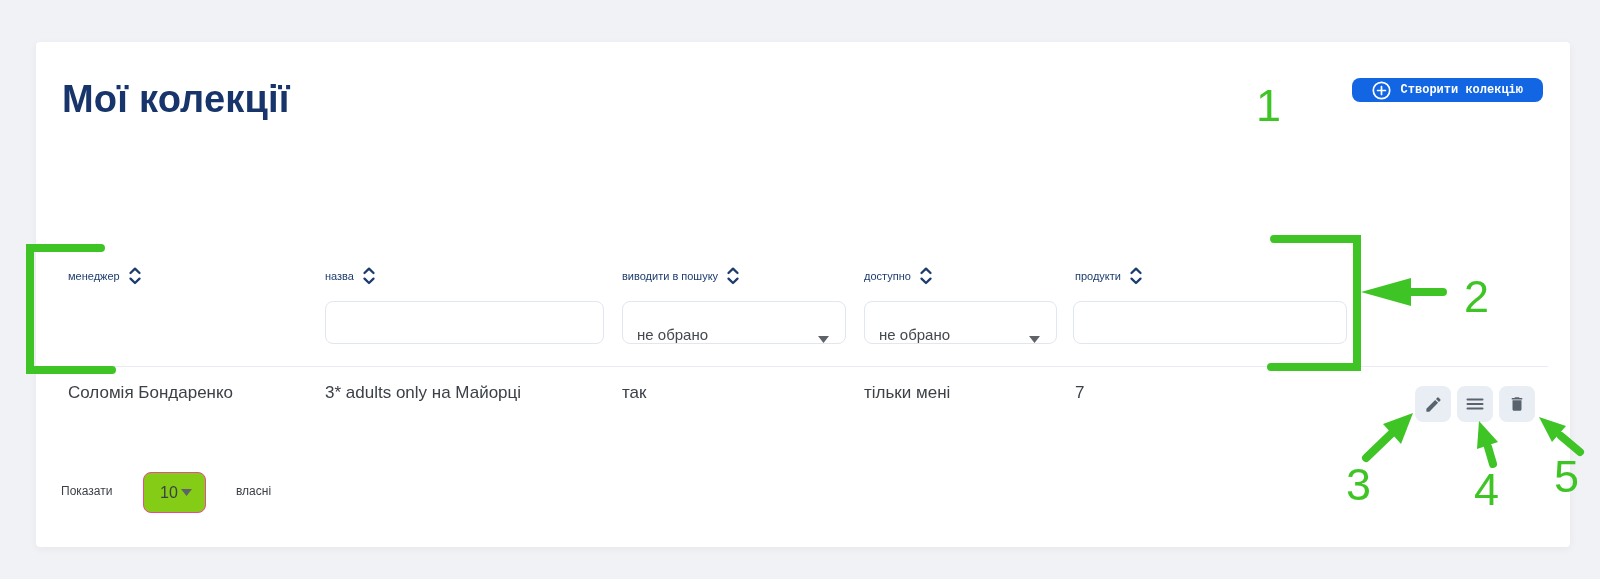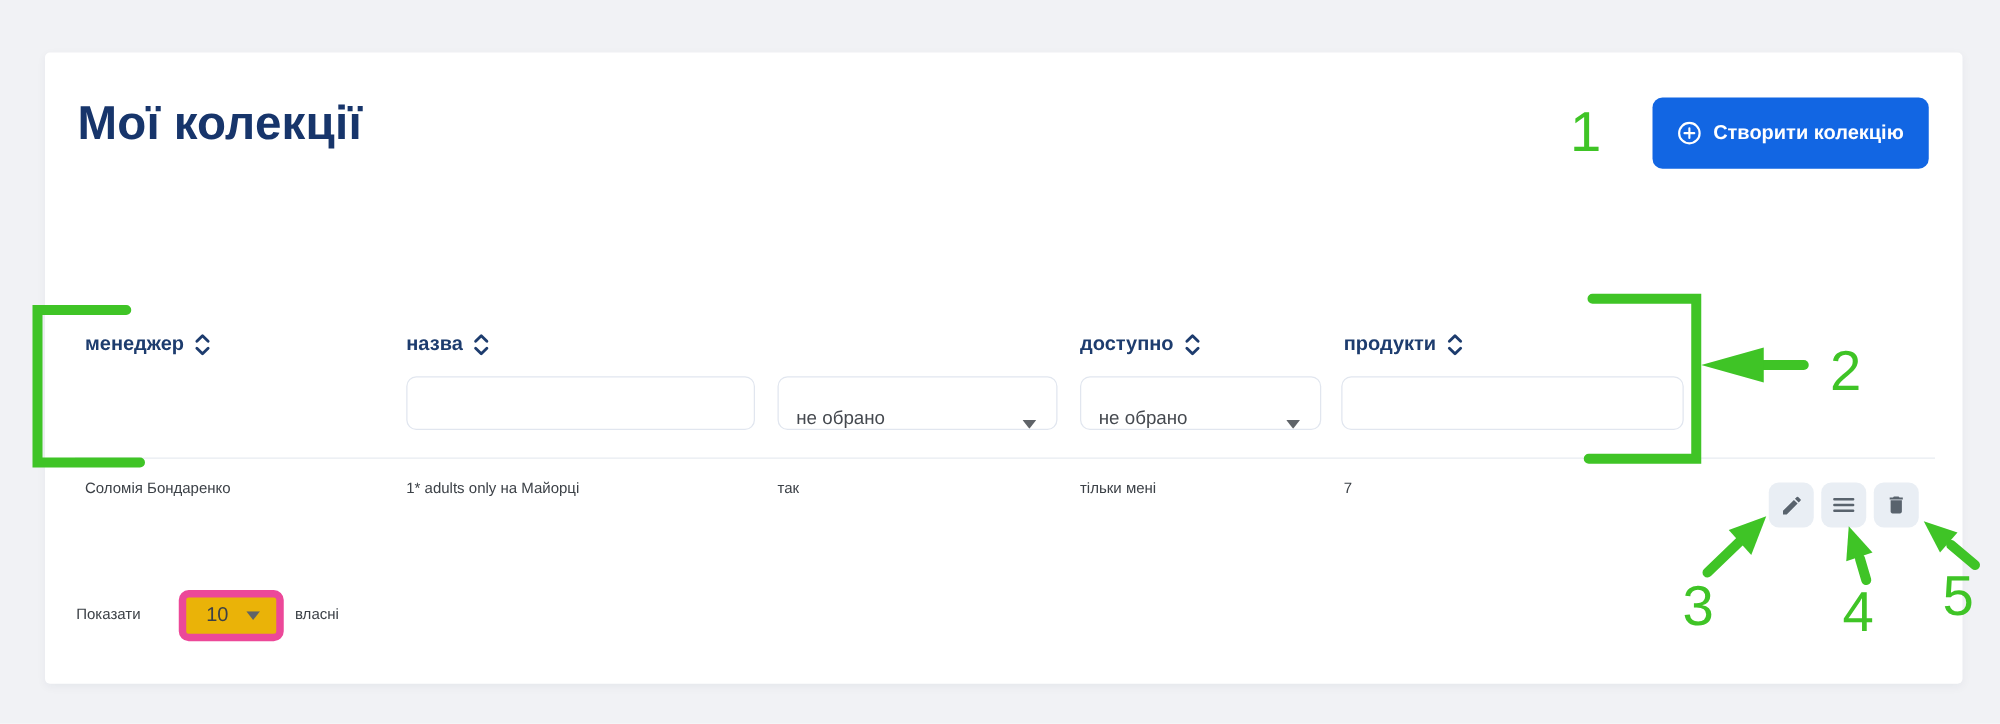--- a/index.html
+++ b/index.html
@@ -12,41 +12,41 @@
     background:#ffffff; border-radius:4px;
     box-shadow:0 2px 8px rgba(25,39,80,0.05);
   }
 
   .page-title {
     position:absolute; left:26px; top:36px;
     font-size:38px; font-weight:bold; color:#17356b; letter-spacing:0.2px;
   }
 
   .create-btn {
-    position:absolute; right:27px; top:36px; height:57px;
+    position:absolute; right:27px; top:36px; height:24px;
     display:flex; align-items:center; gap:10px; padding:0 20px;
     background:#1266e3; color:#ffffff; border:none; border-radius:8px;
-    font-family:Liberation Sans, sans-serif; font-size:16px; font-weight:bold;
+    font-family:Liberation Mono, monospace; font-size:12px; font-weight:bold;
     cursor:pointer;
   }
   .create-btn svg { display:block; }
 
   .desc {
     position:absolute; left:26px; top:134px; width:1436px;
     font-size:16.5px; color:#373c43; line-height:29px;
   }
 
   
   .col1 { left:32px; }  .col2 { left:289px; }  .col3 { left:586px; }
   .col4 { left:828px; } .col5 { left:1039px; }
 
   .th {
     position:absolute; top:222px; height:24px;
     display:flex; align-items:center; gap:8px;
-    font-size:16px; font-weight:bold; color:#1d3c6e; cursor:pointer;
+    font-size:11px; font-weight:normal; color:#1d3c6e; cursor:pointer;
   }
   .th svg { display:block; }
 
   .filter-input {
     position:absolute; top:259px; height:43px;
     border:1px solid #e1e6ef; border-radius:8px; background:#fff;
     font-family:"Liberation Sans", sans-serif; font-size:15px; color:#3f444a;
     padding:0 12px; outline:none;
   }
   .fi-name { width:279px; }
@@ -61,36 +61,36 @@
   .fs-search { width:224px; }
   .fs-available { width:193px; }
   .caret { display:flex; align-items:center; }
 
   .divider {
     position:absolute; left:24px; top:324px; width:1488px; height:1px;
     background:#e8ebf1;
   }
 
   .cell {
-    position:absolute; top:341px; font-size:12px; color:#3c4147;
+    position:absolute; top:341px; font-size:17px; color:#3c4147;
   }
 
   .action-btn {
     position:absolute; top:344px; width:36px; height:36px;
     background:#e9eef4; border:none; border-radius:8px; cursor:pointer;
     display:flex; align-items:center; justify-content:center;
   }
   .ab-edit { left:1379px; } .ab-details { left:1421px; } .ab-delete { left:1463px; }
 
   .footer-label { position:absolute; top:442px; font-size:12px; color:#3c4147; }
   .fl-show { left:25px; }
   .fl-records { left:200px; }
   .pagesize {
-    position:absolute; left:107px; top:430px; width:84px; height:41px;
-    border:6px solid #ec4899; border-radius:8px; background:#eab308;
+    position:absolute; left:107px; top:430px; width:63px; height:41px;
+    border:1px solid #ec4899; border-radius:8px; background:#84cc16;
     display:flex; align-items:center; justify-content:space-between;
     padding:0 13px 0 16px; font-size:16px; color:#3c4147; cursor:pointer;
   }
 
   .overlay {
     position:absolute; left:0; top:0; width:1600px; height:579px;
     pointer-events:none;
   }
   .overlay text {
     font-family:"Liberation Sans", sans-serif; font-size:45px; fill:#3fc426;
@@ -115,20 +115,27 @@
 
     <div class="th col1">
       <span>менеджер</span>
       <svg width="14" height="20" viewBox="0 0 14 20">
         <path d="M2.5 7 7 2.6 11.5 7" fill="none" stroke="#1d3c6e" stroke-width="2.3" stroke-linecap="round" stroke-linejoin="round"></path>
         <path d="M2.5 12.6 7 17 11.5 12.6" fill="none" stroke="#1d3c6e" stroke-width="2.3" stroke-linecap="round" stroke-linejoin="round"></path>
       </svg>
     </div>
     <div class="th col2">
       <span>назва</span>
+      <svg width="14" height="20" viewBox="0 0 14 20">
+        <path d="M2.5 7 7 2.6 11.5 7" fill="none" stroke="#1d3c6e" stroke-width="2.3" stroke-linecap="round" stroke-linejoin="round"></path>
+        <path d="M2.5 12.6 7 17 11.5 12.6" fill="none" stroke="#1d3c6e" stroke-width="2.3" stroke-linecap="round" stroke-linejoin="round"></path>
+      </svg>
+    </div>
+    <div class="th col3">
+      <span>виводити в пошуку</span>
       <svg width="14" height="20" viewBox="0 0 14 20">
         <path d="M2.5 7 7 2.6 11.5 7" fill="none" stroke="#1d3c6e" stroke-width="2.3" stroke-linecap="round" stroke-linejoin="round"></path>
         <path d="M2.5 12.6 7 17 11.5 12.6" fill="none" stroke="#1d3c6e" stroke-width="2.3" stroke-linecap="round" stroke-linejoin="round"></path>
       </svg>
     </div>
     <div class="th col4">
       <span>доступно</span>
       <svg width="14" height="20" viewBox="0 0 14 20">
         <path d="M2.5 7 7 2.6 11.5 7" fill="none" stroke="#1d3c6e" stroke-width="2.3" stroke-linecap="round" stroke-linejoin="round"></path>
         <path d="M2.5 12.6 7 17 11.5 12.6" fill="none" stroke="#1d3c6e" stroke-width="2.3" stroke-linecap="round" stroke-linejoin="round"></path>
@@ -157,21 +164,21 @@
         <svg width="11" height="7" viewBox="0 0 11 7">
             <polygon points="0,0 11,0 5.5,7" fill="#5f6368"></polygon>
           </svg>
       </span>
     </div>
     <input class="filter-input fi-products" type="text" value="" style="">
 
     <div class="divider"></div>
 
     <div class="cell col1">Соломія Бондаренко</div>
-    <div class="cell col2">1* adults only на Майорці</div>
+    <div class="cell col2">3* adults only на Майорці</div>
     <div class="cell col3">так</div>
     <div class="cell col4">тільки мені</div>
     <div class="cell col5">7</div>
 
     <button class="action-btn ab-edit">
       <svg width="19" height="19" viewBox="0 0 24 24">
         <path d="M3 17.25V21h3.75L17.81 9.94l-3.75-3.75L3 17.25zM20.71 7.04c.39-.39.39-1.02 0-1.41l-2.34-2.34a.9959.9959 0 0 0-1.41 0l-1.83 1.83 3.75 3.75 1.83-1.83z" fill="#59636d"></path>
       </svg>
     </button>
     <button class="action-btn ab-details">

